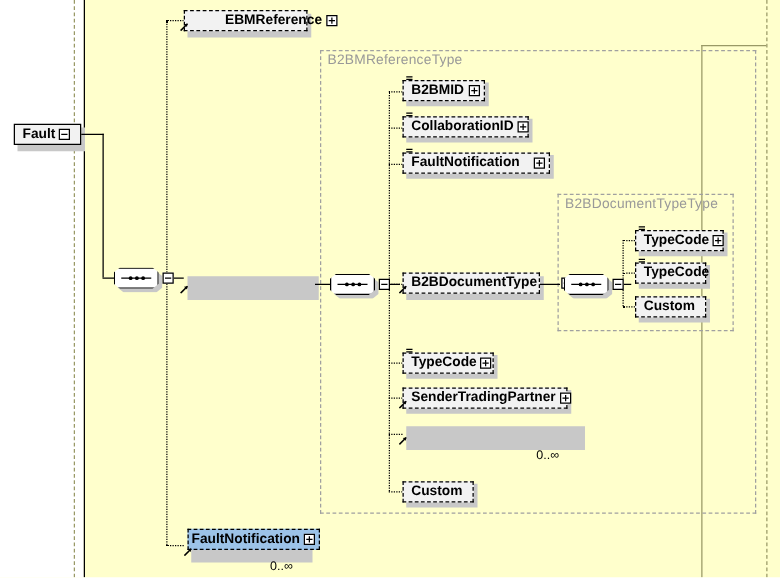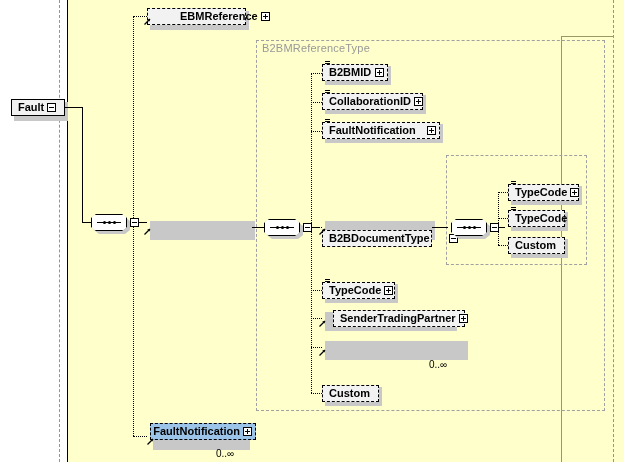--- a/index.html
+++ b/index.html
@@ -225,20 +225,21 @@
   <div class="canvas-edge-dash" style="left:59px; top:0; height:462px;"></div>
   <div class="canvas-edge-solid" style="left:67px; top:0; height:462px;"></div>
   <div class="canvas-edge-dash" style="left:613px; top:0; height:462px; border-color:#999966;"></div>
   <div class="canvas-edge-h-solid" style="left:561px; top:36px; width:52px;"></div>
   <div class="canvas-edge-solid" style="left:561px; top:36px; height:426px; border-color:#999966;"></div>
 
   <div class="group-box" style="left:256px; top:40px; width:349px; height:371px;"></div>
   <div class="group-label" style="left:262px; top:42px;">B2BMReferenceType</div>
 
   <div class="group-box" style="left:446px; top:155px; width:141px; height:110px;"></div>
+  <div class="group-label" style="left:452px; top:157px;">B2BDocumentTypeType</div>
 
   <div class="node-shadow" style="left:14px; top:102px; width:54px; height:19px;"></div>
   <div class="node solid" style="left:11px; top:99px; width:54px;">
     <span class="node-label">Fault</span>
     <span class="toggle"></span>
   </div>
 
   <div class="line-h-solid" style="left:65px; top:107px; width:18px;"></div>
   <div class="line-v-solid" style="left:82px; top:107px; height:115px;"></div>
   <div class="line-h-solid" style="left:82px; top:222px; width:10px;"></div>
@@ -343,21 +344,21 @@
   <div class="node dashed" style="left:322px; top:122px; width:118px;">
     <span class="attr-mark">
         <span></span>
         <span></span>
       </span>
     <span class="node-label">FaultNotification</span>
     <span class="toggle plus" style="margin-left:auto;"></span>
   </div>
 
   <div class="node-shadow" style="left:325px; top:221px; width:110px; height:19px;"></div>
-  <div class="node dashed" style="left:322px; top:230px; width:110px;gap:16px;">
+  <div class="node dashed" style="left:322px; top:218px; width:110px;gap:16px;">
     <span class="node-label">B2BDocumentType</span>
     <span class="toggle" style="margin-left:auto;"></span>
   </div>
   <span class="node-arrow" style="left:319px; top:228px;">
     <svg width="7" height="7" viewBox="0 0 7 7">
         <path d="M0.5 6.5 L6 1" stroke="#000" stroke-width="1.2" fill="none"></path>
         <path d="M6 1 L3.2 1.4 L5.6 3.6 Z" fill="#000"></path>
       </svg>
   </span>
 
@@ -409,21 +410,21 @@
   <div class="node dashed" style="left:322px; top:282px; width:73px;">
     <span class="attr-mark">
         <span></span>
         <span></span>
       </span>
     <span class="node-label">TypeCode</span>
     <span class="toggle plus" style="margin-left:auto;"></span>
   </div>
 
   <div class="node-shadow" style="left:325px; top:312px; width:132px; height:19px;"></div>
-  <div class="node dashed" style="left:333px; top:310px; width:132px;justify-content:space-between;">
+  <div class="node dashed" style="left:322px; top:310px; width:132px;justify-content:space-between;">
     <span class="node-label">SenderTradingPartner</span>
     <span class="toggle plus" style="margin-left:auto;"></span>
   </div>
   <span class="node-arrow" style="left:319px; top:320px;">
     <svg width="7" height="7" viewBox="0 0 7 7">
         <path d="M0.5 6.5 L6 1" stroke="#000" stroke-width="1.2" fill="none"></path>
         <path d="M6 1 L3.2 1.4 L5.6 3.6 Z" fill="#000"></path>
       </svg>
   </span>
 

